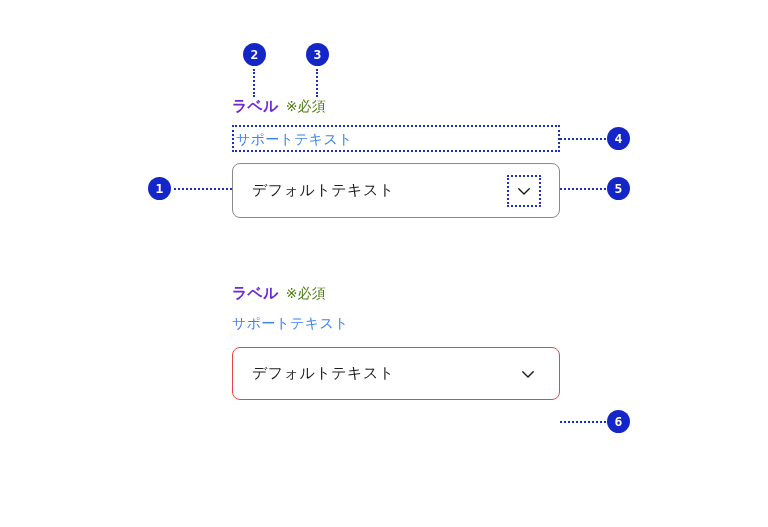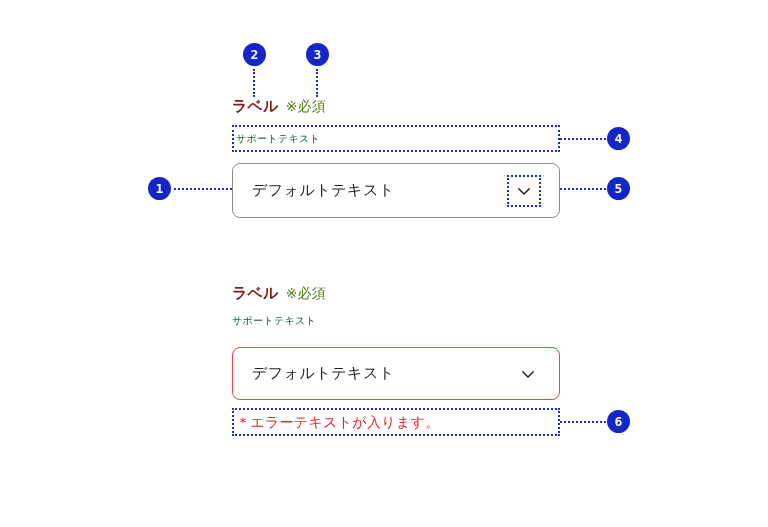--- a/index.html
+++ b/index.html
@@ -26,35 +26,35 @@
   .abs { position: absolute; }
 
   
   .field-label {
     font-size: 15px;
     line-height: 1;
     white-space: nowrap;
   }
   .field-label .lbl-main {
     font-weight: bold;
-    color: #7f1d1d;
+    color: #6d28d9;
     letter-spacing: 0.2px;
   }
   .field-label .lbl-required {
     color: #4d7c0f;
     font-weight: normal;
     margin-left: 7px;
     font-size: 14px;
     letter-spacing: 0.2px;
   }
 
   
   .support-text {
-    font-size: 10px;
-    color: #14532d;
+    font-size: 14px;
+    color: #3b82f6;
     line-height: 1;
     white-space: nowrap;
     letter-spacing: 0.3px;
   }
 
   
   .error-text {
     font-size: 14px;
     color: #f01a20;
     line-height: 1;
@@ -188,20 +188,17 @@
     <span class="select-value">デフォルトテキスト</span>
     <span class="chevron-plain">
       <span class="chevron">
         <svg viewBox="0 0 24 24" width="18" height="18" fill="none" stroke="#1d1d1d" stroke-width="1.9" stroke-linecap="round" stroke-linejoin="round">
           <polyline points="5,9 12,16 19,9"></polyline>
         </svg>
       </span>
     </span>
   </div>
 
-  <div class="abs hl-box" style="left:232px; top:408px; width:328px; height:28px; padding-left:2px;">
-    <span class="error-text">＊エラーテキストが入ります。</span>
-  </div>
 
   <div class="abs conn-h" style="left:560px; top:421px; width:46px;"></div>
   <div class="abs badge" style="left:607px; top:410px;">6</div>
 
 </div>
 
 </body></html>

